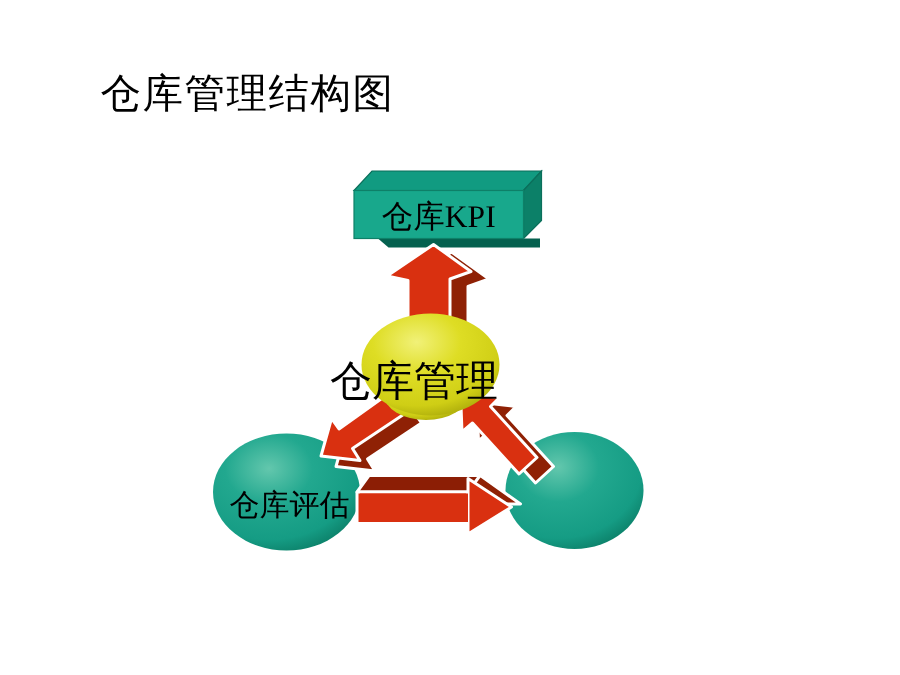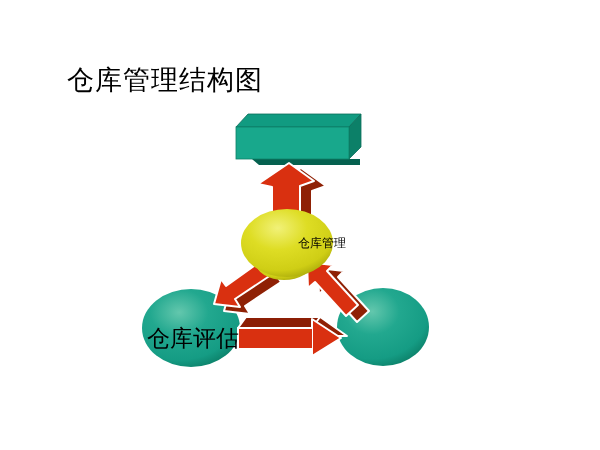--- a/index.html
+++ b/index.html
@@ -2,24 +2,24 @@
 <html><head>
 <meta charset="utf-8">
 <style>
   html,body{margin:0;padding:0;background:#ffffff;}
   .stage{
     position:relative;width:600px;height:450px;background:#ffffff;overflow:hidden;
     font-family:"Liberation Serif","DejaVu Serif",serif;
   }
   .stage svg{position:absolute;left:0;top:0;}
   .lbl{position:absolute;color:#000;text-align:center;white-space:nowrap;z-index:5;}
-  .page-title{left:67px;top:62px;font-size:27px;letter-spacing:1px;}
+  .page-title{left:67px;top:44px;font-size:27px;letter-spacing:1px;}
   .lbl-kpi{left:236px;top:130px;width:113px;font-size:21px;}
-  .lbl-mgmt{left:236px;top:235px;width:110px;font-size:12px;text-align:right;}
-  .lbl-eval{left:138px;top:323px;width:110px;font-size:23px;}
+  .lbl-mgmt{left:220px;top:235px;width:110px;font-size:28px;text-align:right;}
+  .lbl-eval{left:138px;top:323px;width:110px;font-size:20px;}
   .lbl-impr{left:329px;top:323px;width:110px;font-size:20px;}
 </style>
 </head>
 <body>
 
 <div class="stage">
 
   <svg width="600" height="450" viewBox="0 0 600 450">
     <defs>
       <radialGradient id="tealGrad" cx="38%" cy="30%" r="78%">
@@ -69,16 +69,17 @@
       <polygon points="240,329 312,329 312,348 240,348" fill="#d93010"></polygon>
     </g>
 
     <g>
       <ellipse cx="284" cy="263" rx="28" ry="17" fill="url(#yellowGrad)"></ellipse>
       <ellipse cx="287" cy="243" rx="46" ry="34" fill="url(#yellowGrad)"></ellipse>
     </g>
   </svg>
 
   <div class="lbl page-title">仓库管理结构图</div>
+  <div class="lbl lbl-kpi">仓库KPI</div>
   <div class="lbl lbl-mgmt">仓库管理</div>
   <div class="lbl lbl-eval">仓库评估</div>
 
 </div>
 
 </body></html>

